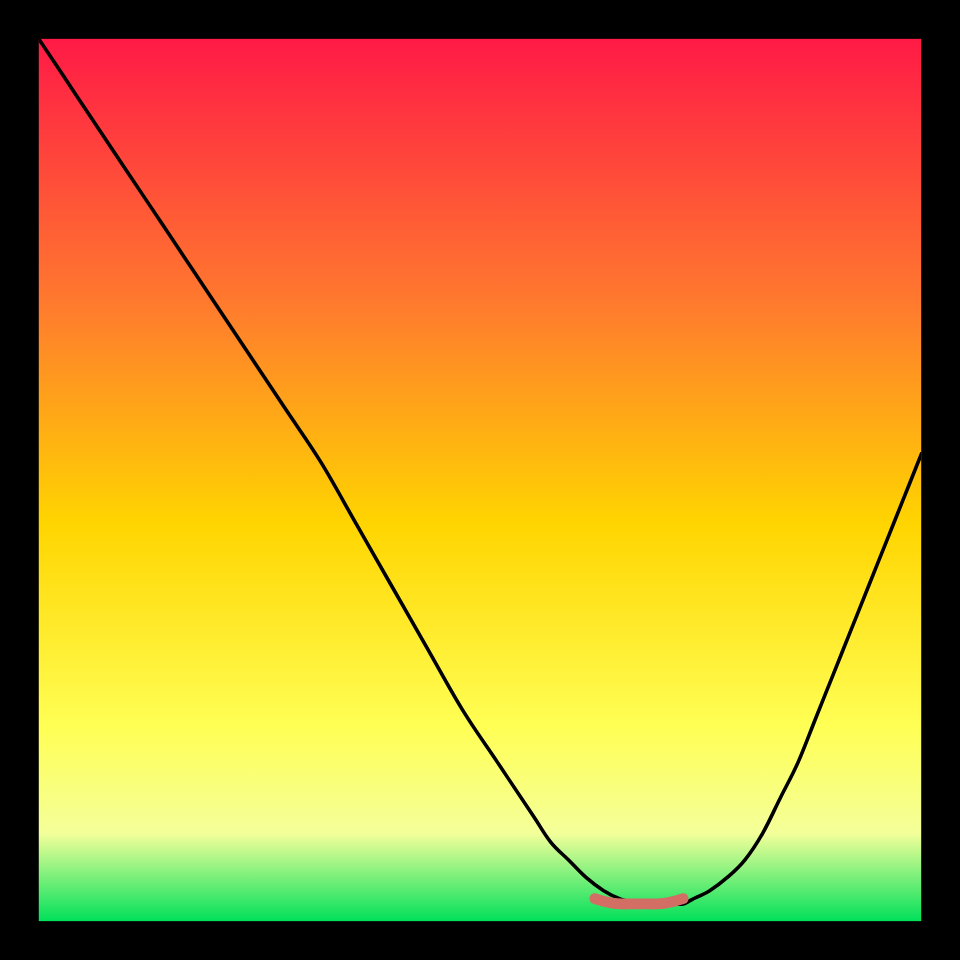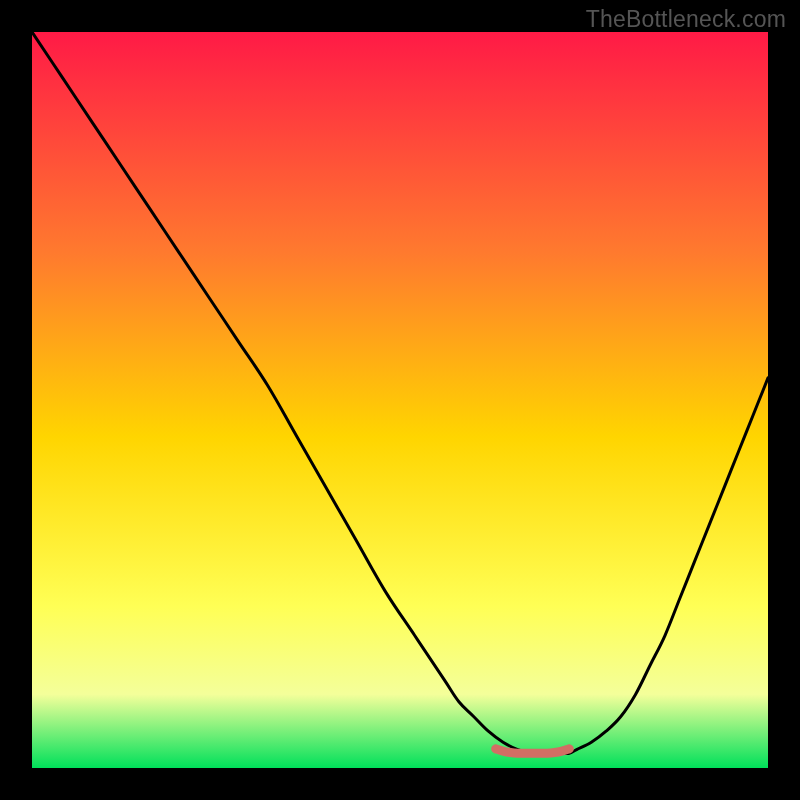--- a/index.html
+++ b/index.html
@@ -53,14 +53,13 @@
           <stop id="g4" offset="90%" stop-color="#f4ff9a"></stop>
           <stop id="g5" offset="100%" stop-color="#00e05a"></stop>
         </linearGradient>
       </defs>
       <rect x="0" y="0" width="736" height="736" fill="url(#bg-grad)"></rect>
       <path id="curve-path" fill="none" stroke="#000000" stroke-width="3" stroke-linecap="round" stroke-linejoin="round" d="M 0.00 0.00 C 5.30 7.95, 18.84 28.26, 29.44 44.16 C 40.04 60.06, 48.28 72.42, 58.88 88.32 C 69.48 104.22, 77.72 116.58, 88.32 132.48 C 98.92 148.38, 107.16 160.74, 117.76 176.64 C 128.36 192.54, 136.60 204.90, 147.20 220.80 C 157.80 236.70, 166.04 249.06, 176.64 264.96 C 187.24 280.86, 195.48 293.22, 206.08 309.12 C 216.68 325.02, 224.92 336.06, 235.52 353.28 C 246.12 370.50, 254.36 386.25, 264.96 404.80 C 275.56 423.35, 283.80 437.77, 294.40 456.32 C 305.00 474.87, 313.24 489.29, 323.84 507.84 C 334.44 526.39, 342.68 542.14, 353.28 559.36 C 363.88 576.58, 372.12 587.62, 382.72 603.52 C 393.32 619.42, 404.21 635.76, 412.16 647.68 C 420.11 659.60, 421.58 663.14, 426.88 669.76 C 432.18 676.38, 436.30 679.18, 441.60 684.48 C 446.90 689.78, 451.02 694.56, 456.32 699.20 C 461.62 703.84, 465.74 706.93, 471.04 710.24 C 476.34 713.55, 480.46 715.61, 485.76 717.60 C 491.06 719.59, 495.18 720.62, 500.48 721.28 C 505.78 721.94, 509.90 721.28, 515.20 721.28 C 520.50 721.28, 525.95 721.28, 529.92 721.28 C 533.89 721.28, 534.63 721.94, 537.28 721.28 C 539.93 720.62, 540.67 719.59, 544.64 717.60 C 548.61 715.61, 554.06 713.55, 559.36 710.24 C 564.66 706.93, 568.78 703.84, 574.08 699.20 C 579.38 694.56, 583.50 691.10, 588.80 684.48 C 594.10 677.86, 598.22 671.67, 603.52 662.40 C 608.82 653.13, 612.94 643.56, 618.24 632.96 C 623.54 622.36, 627.66 615.44, 632.96 603.52 C 638.26 591.60, 642.38 579.97, 647.68 566.72 C 652.98 553.47, 657.10 543.17, 662.40 529.92 C 667.70 516.67, 671.82 506.37, 677.12 493.12 C 682.42 479.87, 686.54 469.57, 691.84 456.32 C 697.14 443.07, 701.26 432.77, 706.56 419.52 C 711.86 406.27, 715.98 395.97, 721.28 382.72 C 726.58 369.47, 733.35 352.54, 736.00 345.92"></path>
       <path id="trough-path" fill="none" stroke="#d26e64" stroke-width="9" stroke-linecap="round" stroke-linejoin="round" d="M 463.68 716.86 C 465.00 717.26, 468.39 718.41, 471.04 719.07 C 473.69 719.73, 475.75 720.15, 478.40 720.54 C 481.05 720.94, 483.11 721.15, 485.76 721.28 C 488.41 721.41, 490.47 721.28, 493.12 721.28 C 495.77 721.28, 497.83 721.28, 500.48 721.28 C 503.13 721.28, 505.19 721.28, 507.84 721.28 C 510.49 721.28, 512.55 721.41, 515.20 721.28 C 517.85 721.15, 519.91 720.94, 522.56 720.54 C 525.21 720.15, 527.27 719.73, 529.92 719.07 C 532.57 718.41, 535.96 717.26, 537.28 716.86"></path>
     </svg>
   </div>
 
-  <div class="watermark">TheBottleneck.com</div>
 </div>
 
 </body></html>

